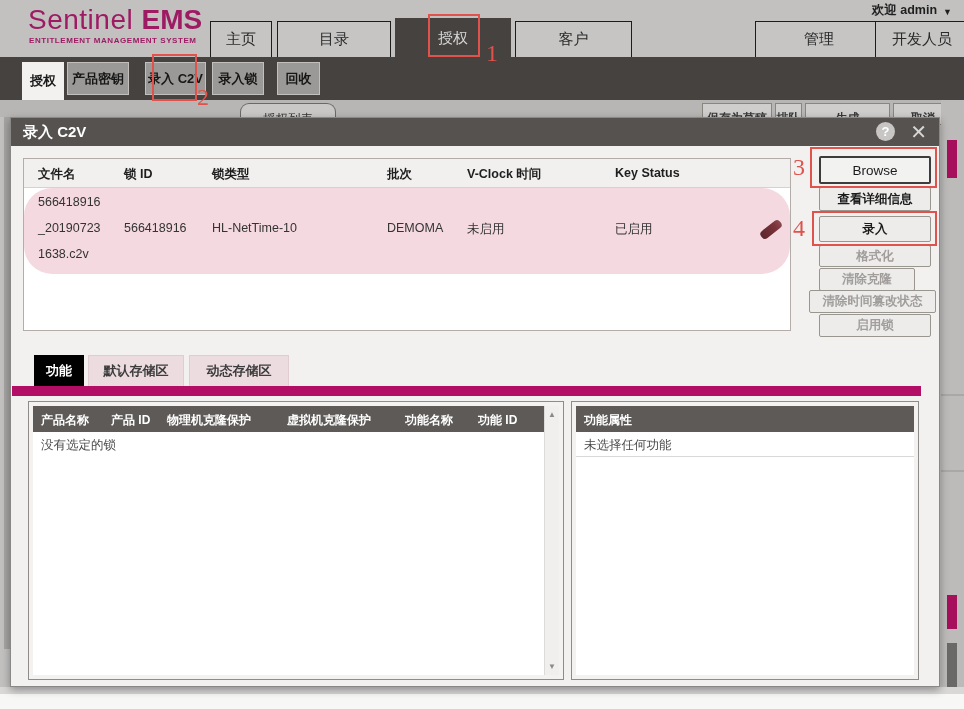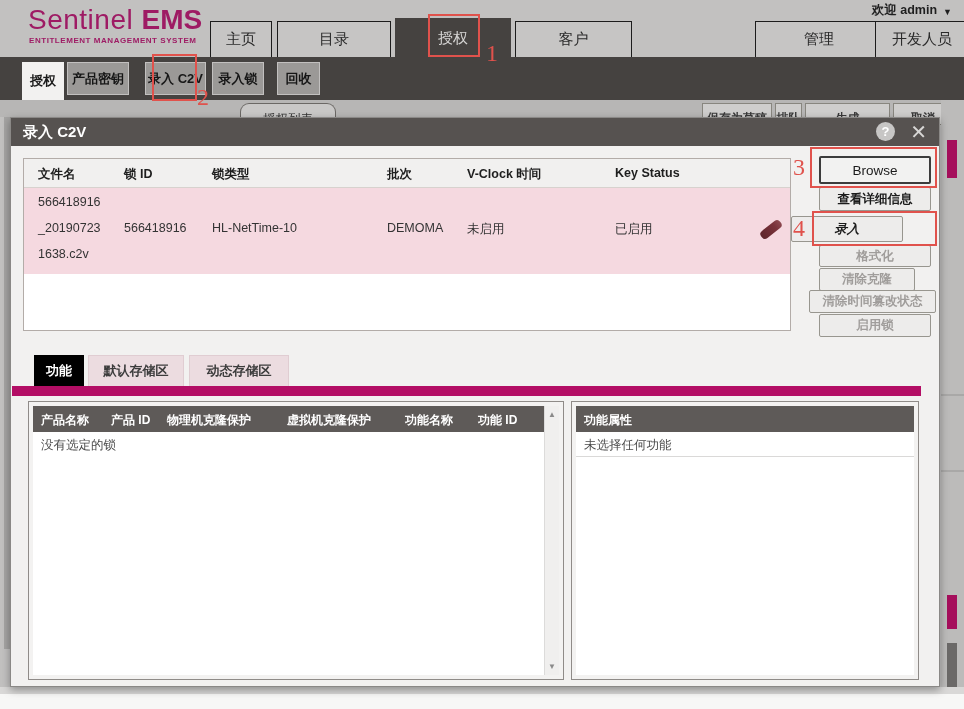--- a/index.html
+++ b/index.html
@@ -36,21 +36,21 @@
   .modal{left:10px;top:117px;width:930px;height:570px;background:#f2f1f0;border:1px solid #8a8886;
          box-shadow:0 3px 8px rgba(0,0,0,.35);box-sizing:border-box;z-index:10;}
   .modal-title{left:0;top:0;width:100%;height:28px;background:#565250;}
   .modal-title .t{position:absolute;left:12px;top:5px;color:#fff;font-size:15px;font-weight:bold;}
   .help{position:absolute;right:44px;top:4px;width:19px;height:19px;border-radius:50%;background:#c7c6c5;
         color:#fff;font-weight:bold;font-size:13px;text-align:center;line-height:19px;}
   .close{position:absolute;right:12px;top:2px;color:#d8d7d6;font-size:20px;line-height:24px;}
   .c2v-table{left:12px;top:40px;width:768px;height:173px;background:#fff;border:1px solid #b3aca8;box-sizing:border-box;}
   .c2v-head{position:absolute;left:0;top:0;width:100%;height:29px;background:#f1f0ef;border-bottom:1px solid #d7d2ce;box-sizing:border-box;}
   .c2v-head span{position:absolute;top:7px;font-size:12.5px;font-weight:bold;color:#1e1e1e;}
-  .c2v-row{position:absolute;left:0;top:29px;width:100%;height:86px;background:#f5d9e0;}
+  .c2v-row{position:absolute;left:0;top:29px;width:100%;height:86px;background:#f5d9e0;border-radius:28px;}
   .c2v-row span{position:absolute;font-size:12.5px;color:#333;}
   .dongle{position:absolute;left:735px;top:37px;width:24px;height:9px;border-radius:4px;
           background:linear-gradient(90deg,#5e262c 0%,#7a333b 70%,#8d4a51 100%);transform:rotate(-38deg);}
   .btn{background:#edeceb;border:1px solid #98968f;border-radius:2px;box-sizing:border-box;
        display:flex;align-items:center;justify-content:center;font-size:12.5px;font-weight:bold;color:#1b1b1b;}
   .btn.disabled{color:#a09d9b;}
   .btn.browse{border:2px solid #3c3c3c;background:#f2f2f1;font-weight:normal;font-size:13.5px;}
   .ftab{height:31px;display:flex;align-items:center;justify-content:center;font-size:13px;font-weight:bold;box-sizing:border-box;}
   .ftab.active{background:#000000;color:#fff;}
   .ftab.idle{background:#ecdce0;color:#3c3c3c;border:1px solid #e0cdd2;border-bottom:none;}
@@ -164,21 +164,21 @@
         <span class="dongle"></span>
       </div>
     </div>
 
     <div class="abs btn browse" style="left:808px;top:38px;width:112px;height:28px;">
         <span>Browse</span>
       </div>
     <div class="abs btn" style="left:808px;top:69px;width:112px;height:24px;">
         <span>查看详细信息</span>
       </div>
-    <div class="abs btn" style="left:780px;top:98px;width:112px;height:26px;font-style:italic;">
+    <div class="abs btn" style="left:808px;top:98px;width:112px;height:26px;">
         <span>录入</span>
       </div>
     <div class="abs btn disabled" style="left:808px;top:127px;width:112px;height:22px;">
         <span>格式化</span>
       </div>
     <div class="abs btn disabled" style="left:808px;top:150px;width:96px;height:23px;">
         <span>清除克隆</span>
       </div>
     <div class="abs btn disabled" style="left:798px;top:172px;width:127px;height:23px;">
         <span>清除时间篡改状态</span>

